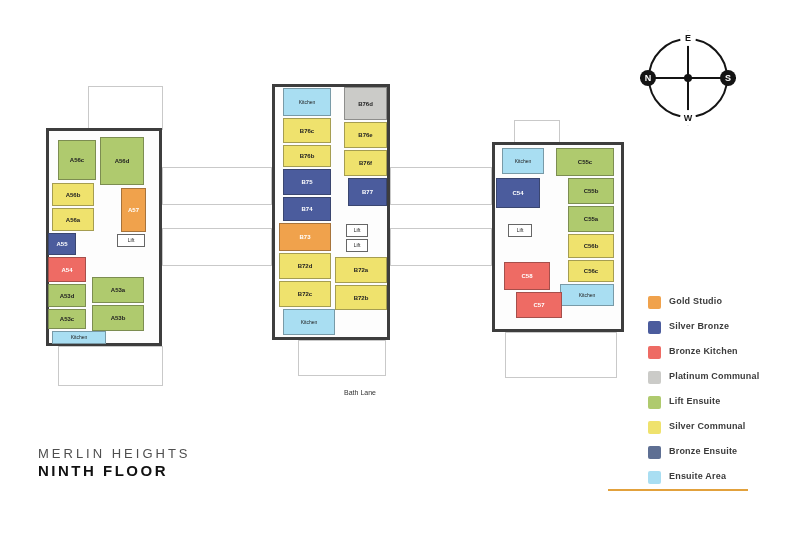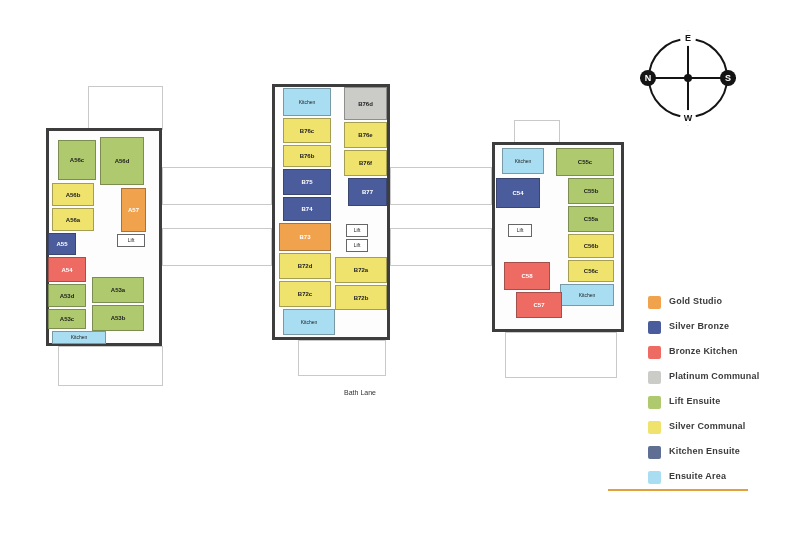--- a/index.html
+++ b/index.html
@@ -232,24 +232,26 @@
     <div class="legend-row">
         <span class="swatch" style="background: rgb(175, 202, 110);"></span>
         <span class="legend-label">Lift Ensuite</span>
       </div>
     <div class="legend-row">
         <span class="swatch" style="background: rgb(239, 226, 109);"></span>
         <span class="legend-label">Silver Communal</span>
       </div>
     <div class="legend-row">
         <span class="swatch" style="background: rgb(94, 111, 147);"></span>
-        <span class="legend-label">Kitchen Ensuite</span>
+        <span class="legend-label">Bronze Ensuite</span>
       </div>
     <div class="legend-row">
         <span class="swatch" style="background: rgb(169, 222, 242);"></span>
         <span class="legend-label">Ensuite Area</span>
       </div>
   </div>
 
+  <div class="title">MERLIN HEIGHTS</div>
+  <div class="subtitle">NINTH FLOOR</div>
 
   <div class="brand-rule"></div>
 
 </div>
 
 </body></html>

